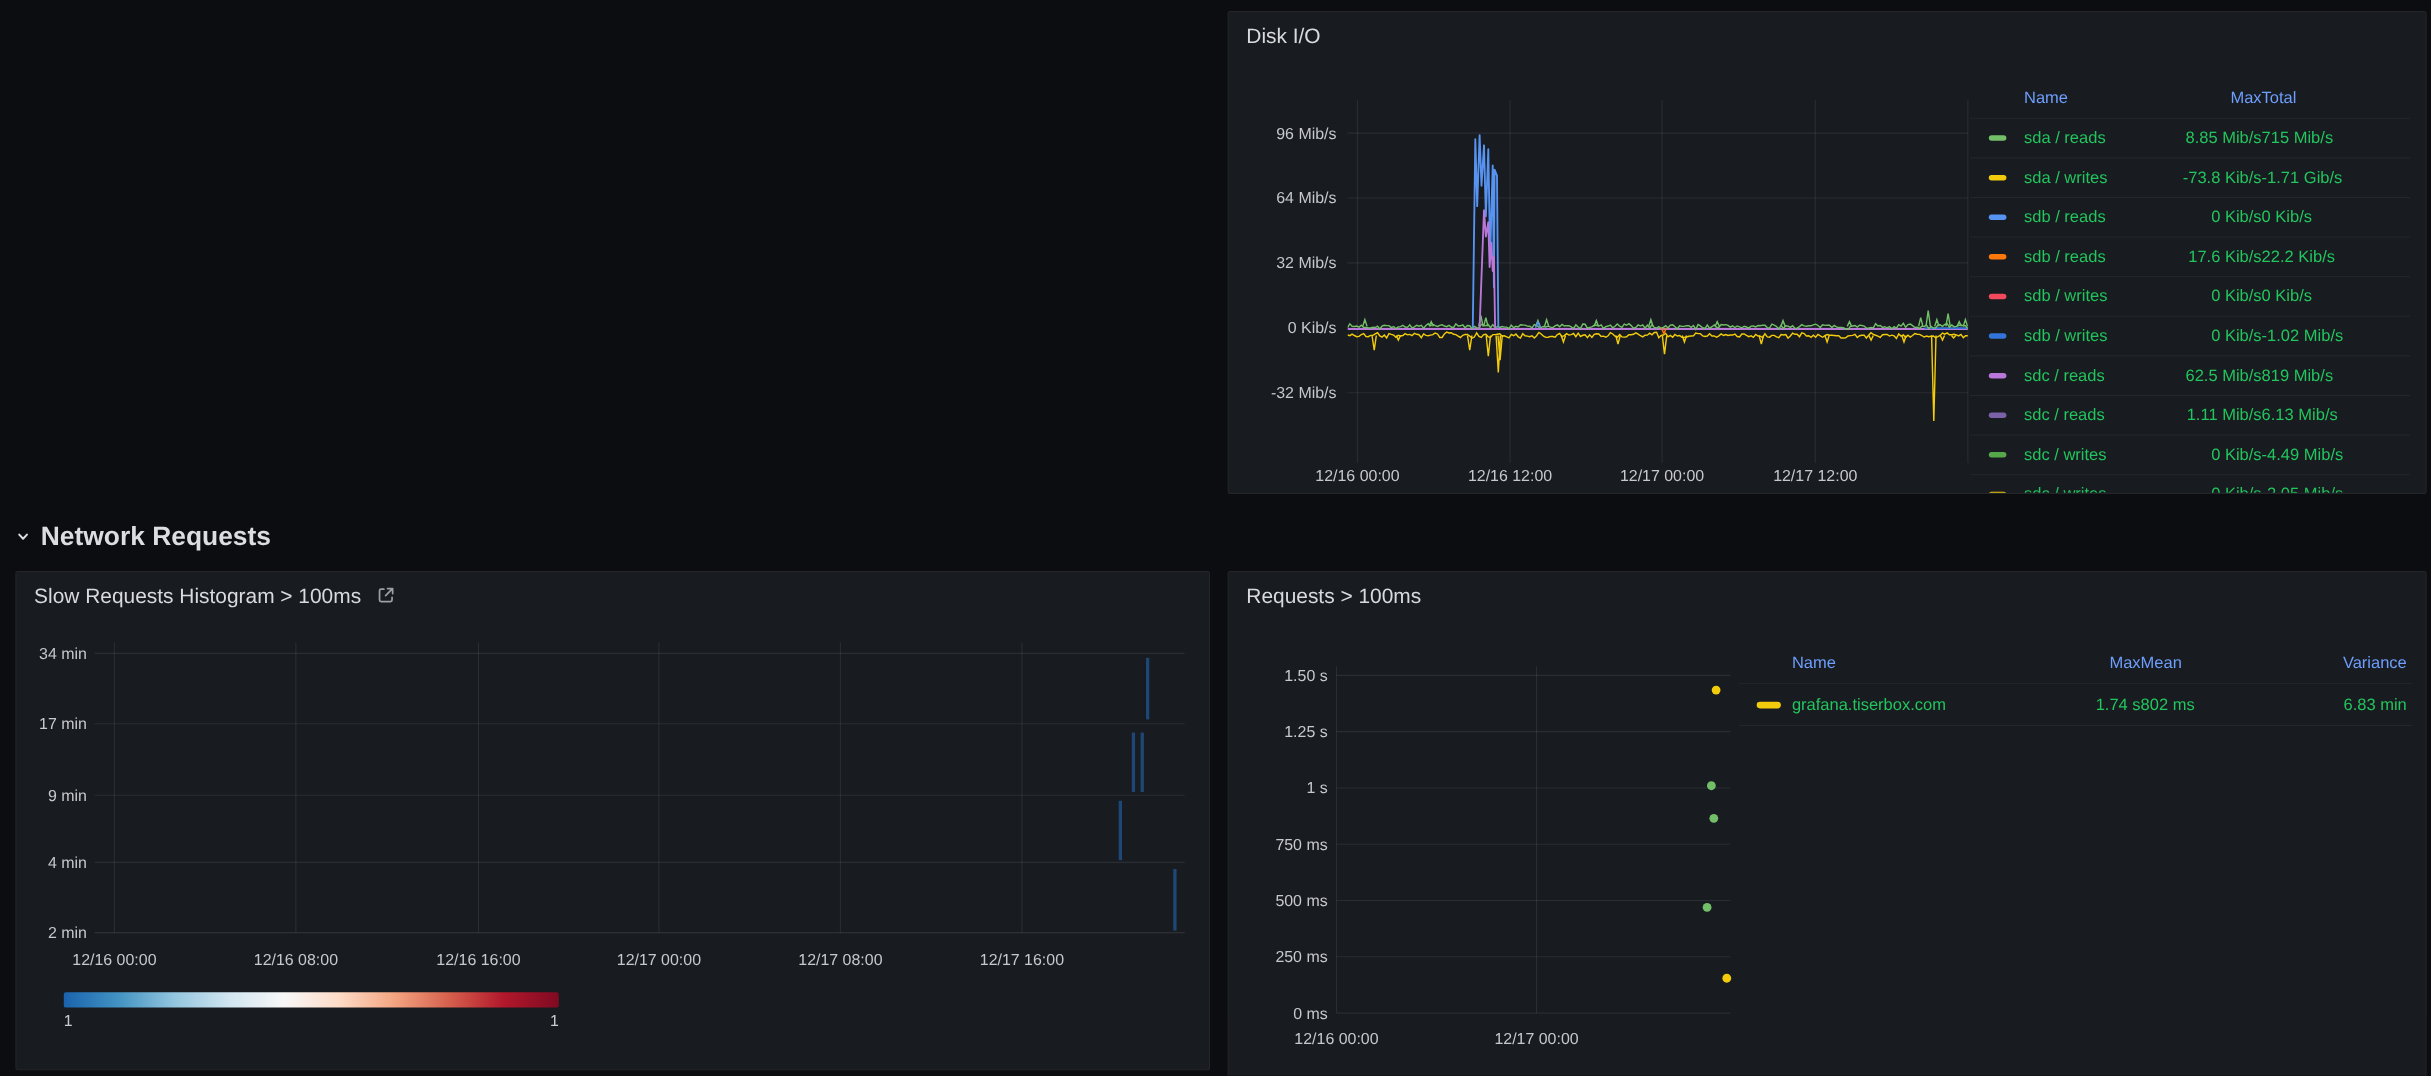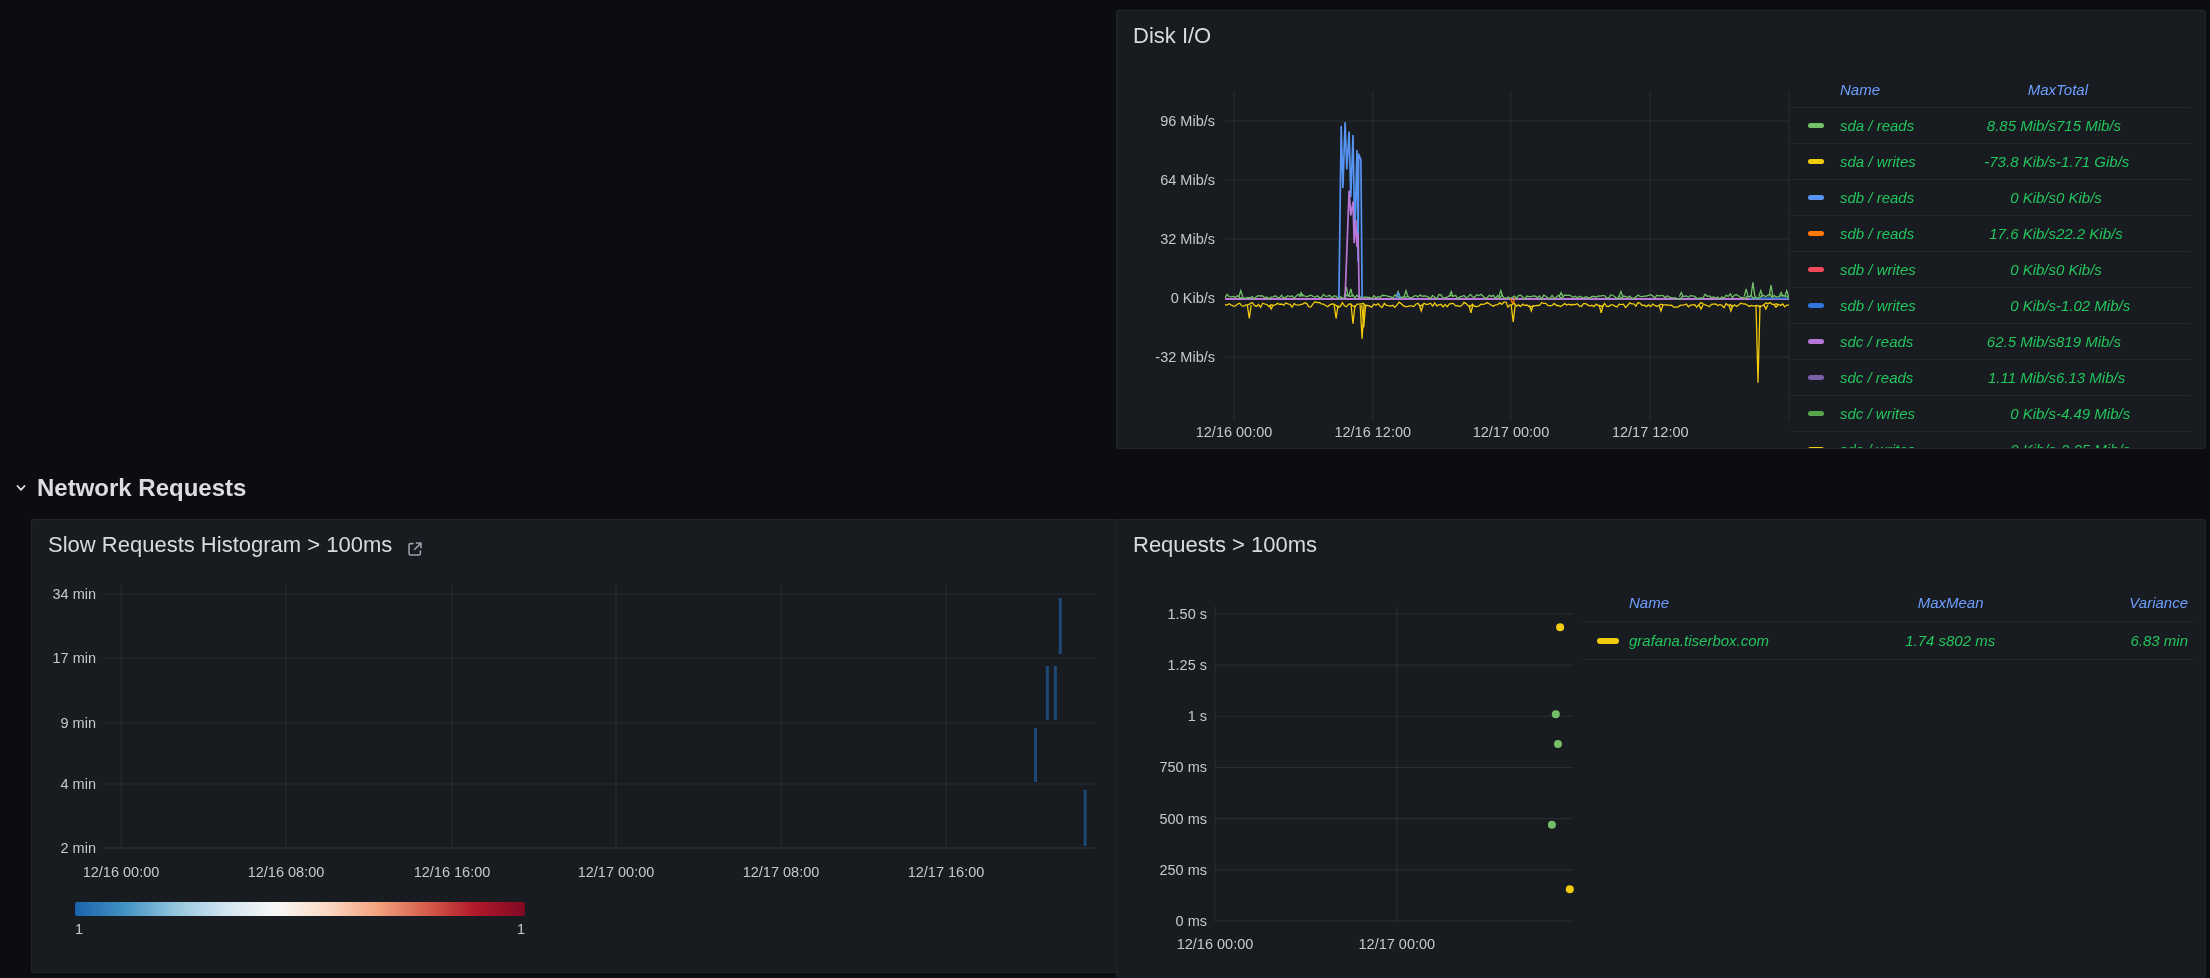--- a/index.html
+++ b/index.html
@@ -7,31 +7,31 @@
     width:2210px;height:978px;overflow:hidden;position:relative;
     background:#0c0d10;
     font-family:"Liberation Sans","DejaVu Sans",sans-serif;
     color:#d8d9da;
   }
   .panel{
     position:absolute;background:#181b1f;border:1px solid #232529;border-radius:2px;
     box-sizing:border-box;overflow:hidden;
   }
   .panel-title{
-    position:absolute;left:16px;top:12px;font-size:22px;font-weight:500;color:#d9dadd;
-    display:flex;align-items:flex-end;gap:14px;cursor:pointer;white-space:nowrap;z-index:3;
+    position:absolute;left:16px;top:12px;font-size:19px;font-weight:500;color:#d9dadd;
+    display:flex;align-items:flex-start;gap:14px;cursor:pointer;white-space:nowrap;z-index:3;
   }
   .row-header{
     position:absolute;left:14px;top:472px;height:32px;display:flex;align-items:center;gap:9px;
     color:#dcdde0;font-size:24px;font-weight:700;cursor:pointer;
   }
   svg.chart{position:absolute;left:0;top:0;}
   svg text{font-family:"Liberation Sans","DejaVu Sans",sans-serif;fill:#c7c8cd;font-size:14.5px;}
   
-  .legend{position:absolute;z-index:4;font-style:italic;}
+  .legend{position:absolute;z-index:4;}
   .lrow{display:flex;align-items:center;border-bottom:1px solid #24262b;font-size:15px;color:#22c55e;cursor:pointer;}
   .lrow.hdr{color:#6e9fff;font-weight:500;cursor:default;}
   .lrow .sw{flex:none;border-radius:3px;}
   .disk-legend .lrow{height:35px;}
   .disk-legend .sw{width:16px;height:5px;margin:0 16px 0 17px;}
   .disk-legend .c-name{flex:1;text-align:left;}
   .disk-legend .c-max{width:118px;text-align:right;}
   .disk-legend .c-total{width:132px;text-align:left;padding-right:3px;}
   .req-legend .lrow{height:37px;}
   .req-legend .sw{width:22px;height:6px;margin:0 10px 0 16px;}
@@ -161,21 +161,21 @@
 
 <div class="row-header">
   <span class="icon-btn">
     <svg width="14" height="14" viewBox="0 0 14 14">
         <path d="M3.5 5 L7 8.8 L10.5 5" fill="none" stroke="#dcdde0" stroke-width="1.8" stroke-linecap="round" stroke-linejoin="round"></path>
       </svg>
   </span>
   <span>Network Requests</span>
 </div>
 
-<section class="panel" id="panel-hist" style="left:14px;top:519px;width:1086px;height:454px;margin-left:17px;">
+<section class="panel" id="panel-hist" style="left:14px;top:519px;width:1086px;height:454px;">
   <div class="panel-title">
     <span>Slow Requests Histogram &gt; 100ms</span>
     <span class="icon-btn">
       <svg width="18" height="18" viewBox="0 0 16 16">
         <path d="M6.2 3.2 H4 C3.2 3.2 2.7 3.7 2.7 4.5 V12 C2.7 12.8 3.2 13.3 4 13.3 H11.5 C12.3 13.3 12.8 12.8 12.8 12 V9.8" fill="none" stroke="#9aa0a8" stroke-width="1.4" stroke-linecap="round"></path>
         <path d="M9.2 2.7 H13.3 V6.8 M13 3 L7.6 8.4" fill="none" stroke="#9aa0a8" stroke-width="1.4" stroke-linecap="round" stroke-linejoin="round"></path>
       </svg>
     </span>
   </div>
   <svg class="chart" id="hist-svg" width="1086" height="454" viewBox="0 0 1086 454">

